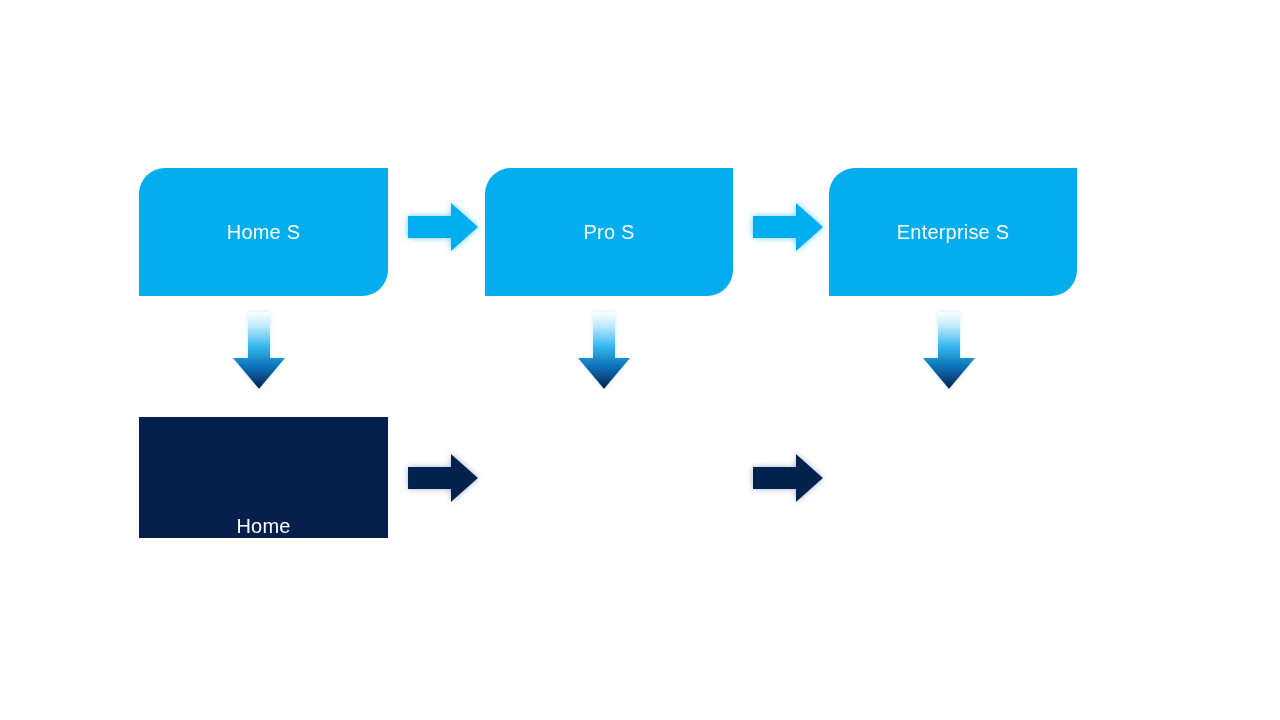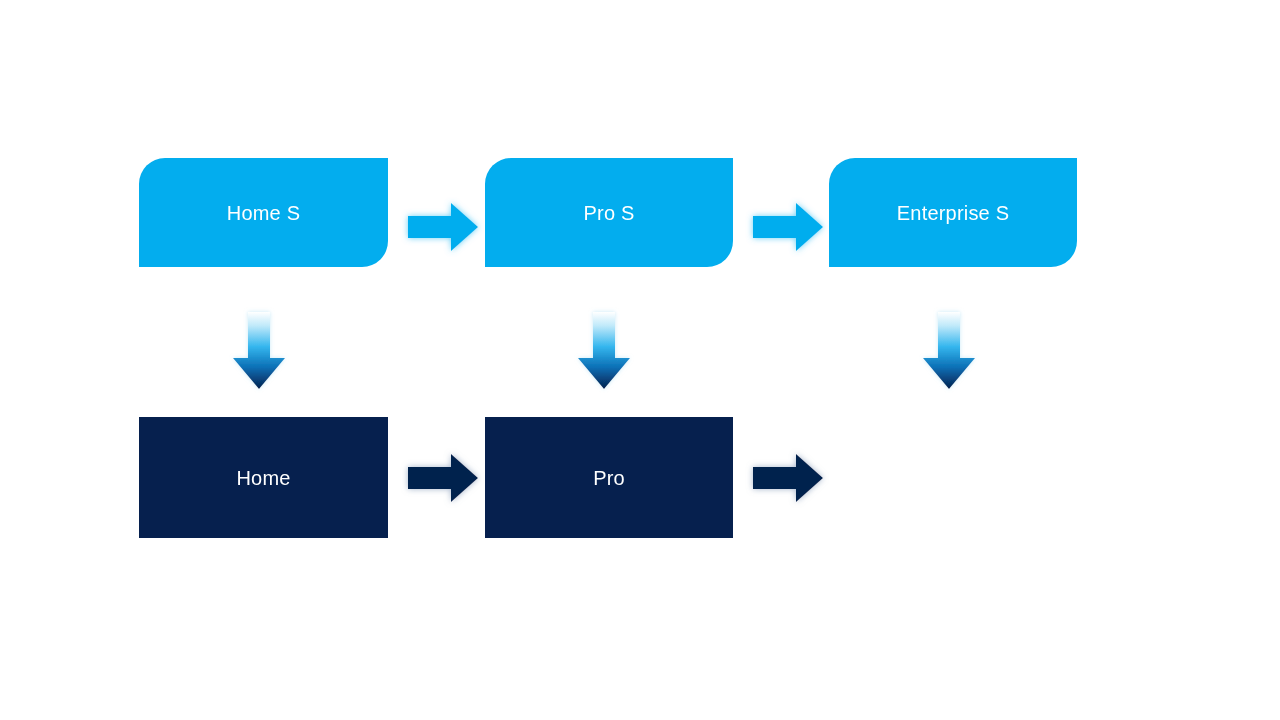--- a/index.html
+++ b/index.html
@@ -42,38 +42,39 @@
   }
 
   .node-light {
     background: #03ADEE;
     border-radius: 26px 0 26px 0; 
   }
 
   .node-dark {
     background: #06204E;
     border-radius: 0;
+    align-items: flex-end;
   }
 
   .node-label {
     display: block;
     pointer-events: none;
   }
 
   
   .arrow {
     position: absolute;
   }
   .arrow svg {
     display: block;
     overflow: visible;
   }
 
   
-  .row-top    { top: 158px; height: 109px; }
+  .row-top    { top: 168px; height: 128px; }
   .row-bottom { top: 417px; height: 121px; }
 
   .col-1 { left: 139px; width: 249px; }
   .col-2 { left: 485px; width: 248px; }
   .col-3 { left: 829px; width: 248px; }
 
   .h-arrow-top-1    { left: 404px; top: 198px; }
   .h-arrow-top-2    { left: 749px; top: 198px; }
   .h-arrow-bottom-1 { left: 404px; top: 449px; }
   .h-arrow-bottom-2 { left: 749px; top: 449px; }
@@ -96,23 +97,20 @@
   </div>
 
   <div class="node node-light row-top col-3">
     <span class="node-label">Enterprise S</span>
   </div>
 
   <div class="node node-dark row-bottom col-1">
     <span class="node-label">Home</span>
   </div>
 
-  <div class="node node-dark row-bottom col-2">
-    <span class="node-label">Pro</span>
-  </div>
 
 
   <svg width="0" height="0" style="position:absolute;left:-9999px;top:-9999px" aria-hidden="true">
     <defs>
       <linearGradient id="downGrad" x1="0" y1="0" x2="0" y2="1">
         <stop offset="0%" stop-color="#ffffff"></stop>
         <stop offset="18%" stop-color="#BFE9FA"></stop>
         <stop offset="45%" stop-color="#35B6EE"></stop>
         <stop offset="72%" stop-color="#0B6FB5"></stop>
         <stop offset="100%" stop-color="#04204F"></stop>

